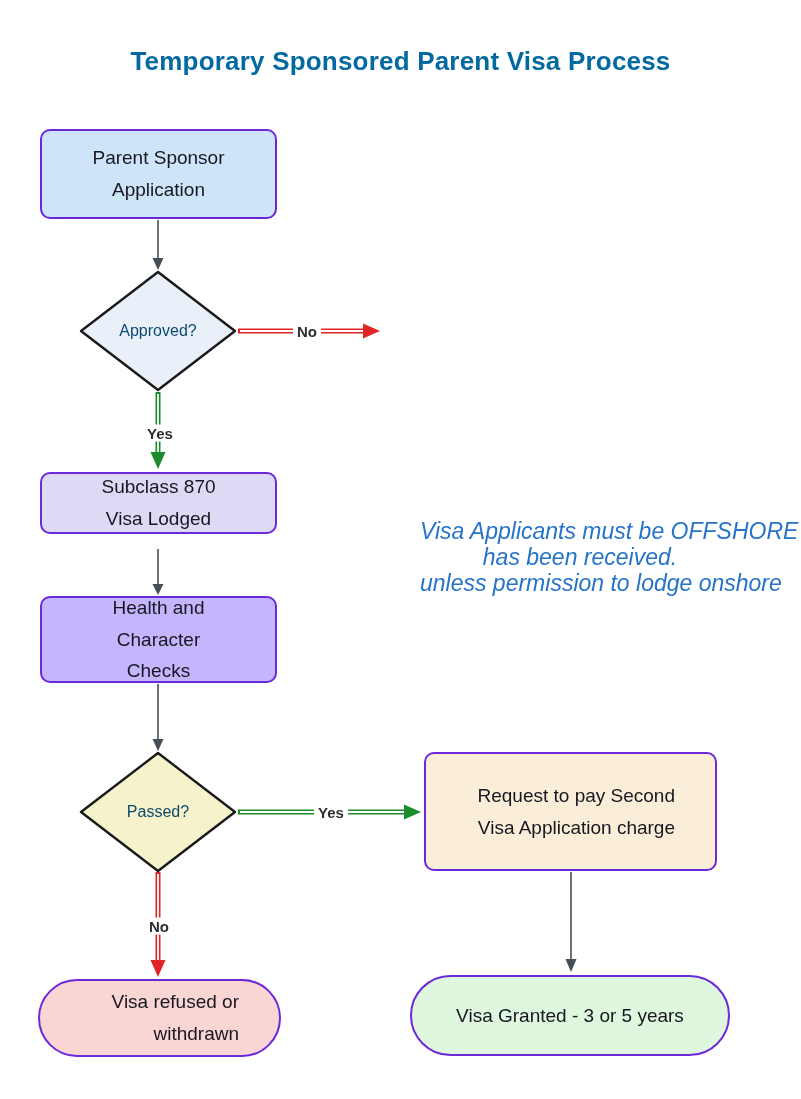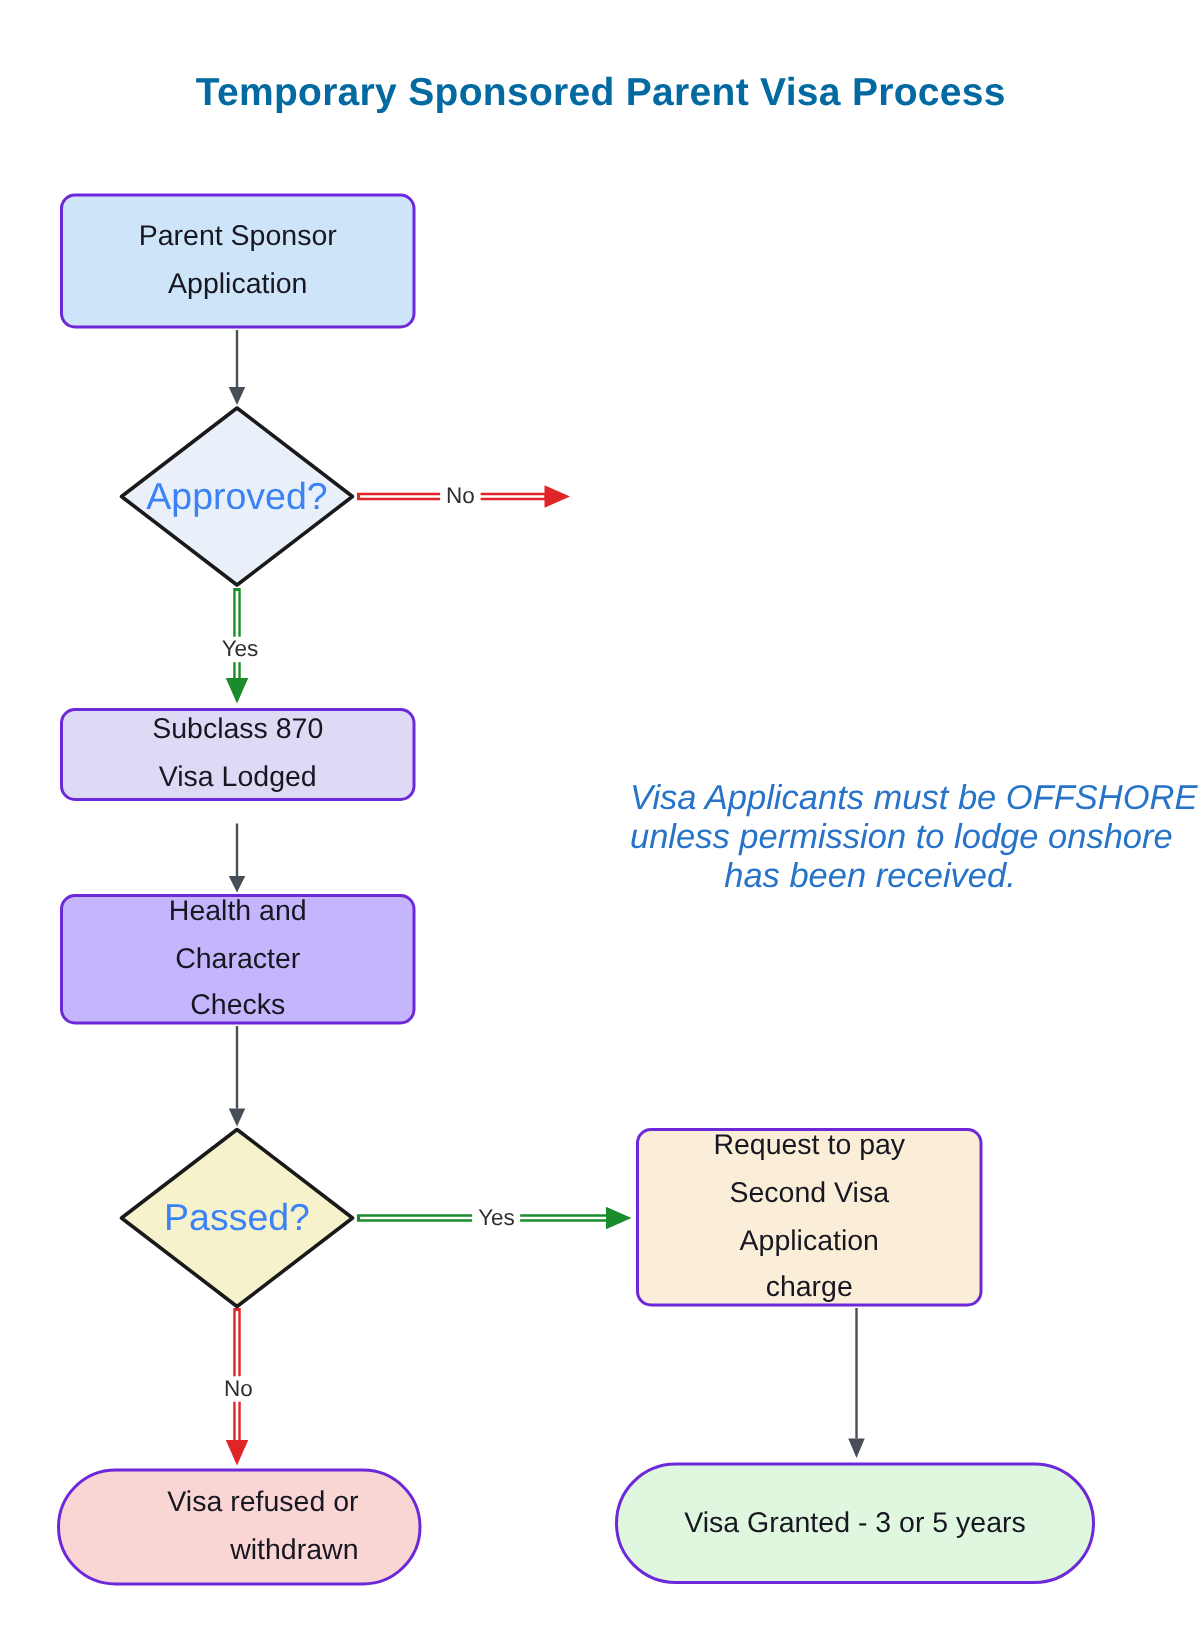--- a/index.html
+++ b/index.html
@@ -42,33 +42,33 @@
     position: absolute;
     z-index: 2;
   }
   .diamond svg { display: block; }
   .diamond .lbl {
     position: absolute;
     inset: 0;
     display: flex;
     align-items: center;
     justify-content: center;
-    font-size: 25px;
-    color: #3b82f6;
+    font-size: 16px;
+    color: #0c4a6e;
   }
   #edges {
     position: absolute;
     left: 0; top: 0;
     z-index: 1;
   }
   .edge-label {
     position: absolute;
     transform: translate(-50%, -50%);
     font-size: 15px;
-    font-weight: normal;
+    font-weight: bold;
     color: #2e2e2e;
     background: #ffffff;
     padding: 0 4px;
     z-index: 3;
     white-space: nowrap;
   }
   .note {
     position: absolute;
     left: 420px; top: 518px; width: 320px;
     text-align: center;
@@ -138,32 +138,32 @@
   <div class="node" style="left: 40px; top: 472px; width: 237px; height: 62px; padding: 0px 41px; background: rgb(222, 218, 245);">
     <span>Subclass 870 Visa Lodged</span>
   </div>
 
   <div class="node" style="left: 40px; top: 596px; width: 237px; height: 87px; padding: 0px 41px; background: #c4b5fd;">
     <span>Health and Character Checks</span>
   </div>
 
   <div class="note" style="color: rgb(38, 115, 200);">
     <div>Visa Applicants must be OFFSHORE</div>
+    <div>has been received.</div>
     <div>unless permission to lodge onshore</div>
-    <div>has been received.</div>
   </div>
 
   <div class="diamond" style="left:79px; top:751px; width:158px; height:122px;">
     <svg width="158" height="122" viewBox="0 0 158 122">
       <polygon points="79,2 156,61 79,120 2,61" stroke="#1a1a1a" stroke-width="2.4" stroke-linejoin="round" fill="#f6f2cb"></polygon>
     </svg>
     <div class="lbl">Passed?</div>
   </div>
 
-  <div class="node" style="left: 424px; top: 752px; width: 231px; height: 119px; padding: 0px 40px; background: rgb(251, 238, 216);">
+  <div class="node" style="left: 424px; top: 752px; width: 293px; height: 119px; padding: 0px 40px; background: rgb(251, 238, 216); text-align: right;">
     <span>Request to pay Second Visa Application charge</span>
   </div>
 
   <div class="node pill" style="left: 38px; top: 979px; width: 243px; height: 78px; padding: 0px 40px; background: rgb(249, 213, 211); text-align: right;">
     <span>Visa refused or withdrawn</span>
   </div>
 
   <div class="node pill" style="left: 410px; top: 975px; width: 320px; height: 81px; padding: 0px 20px; background: rgb(223, 246, 223);">
     <span>Visa Granted - 3 or 5 years</span>
   </div>

